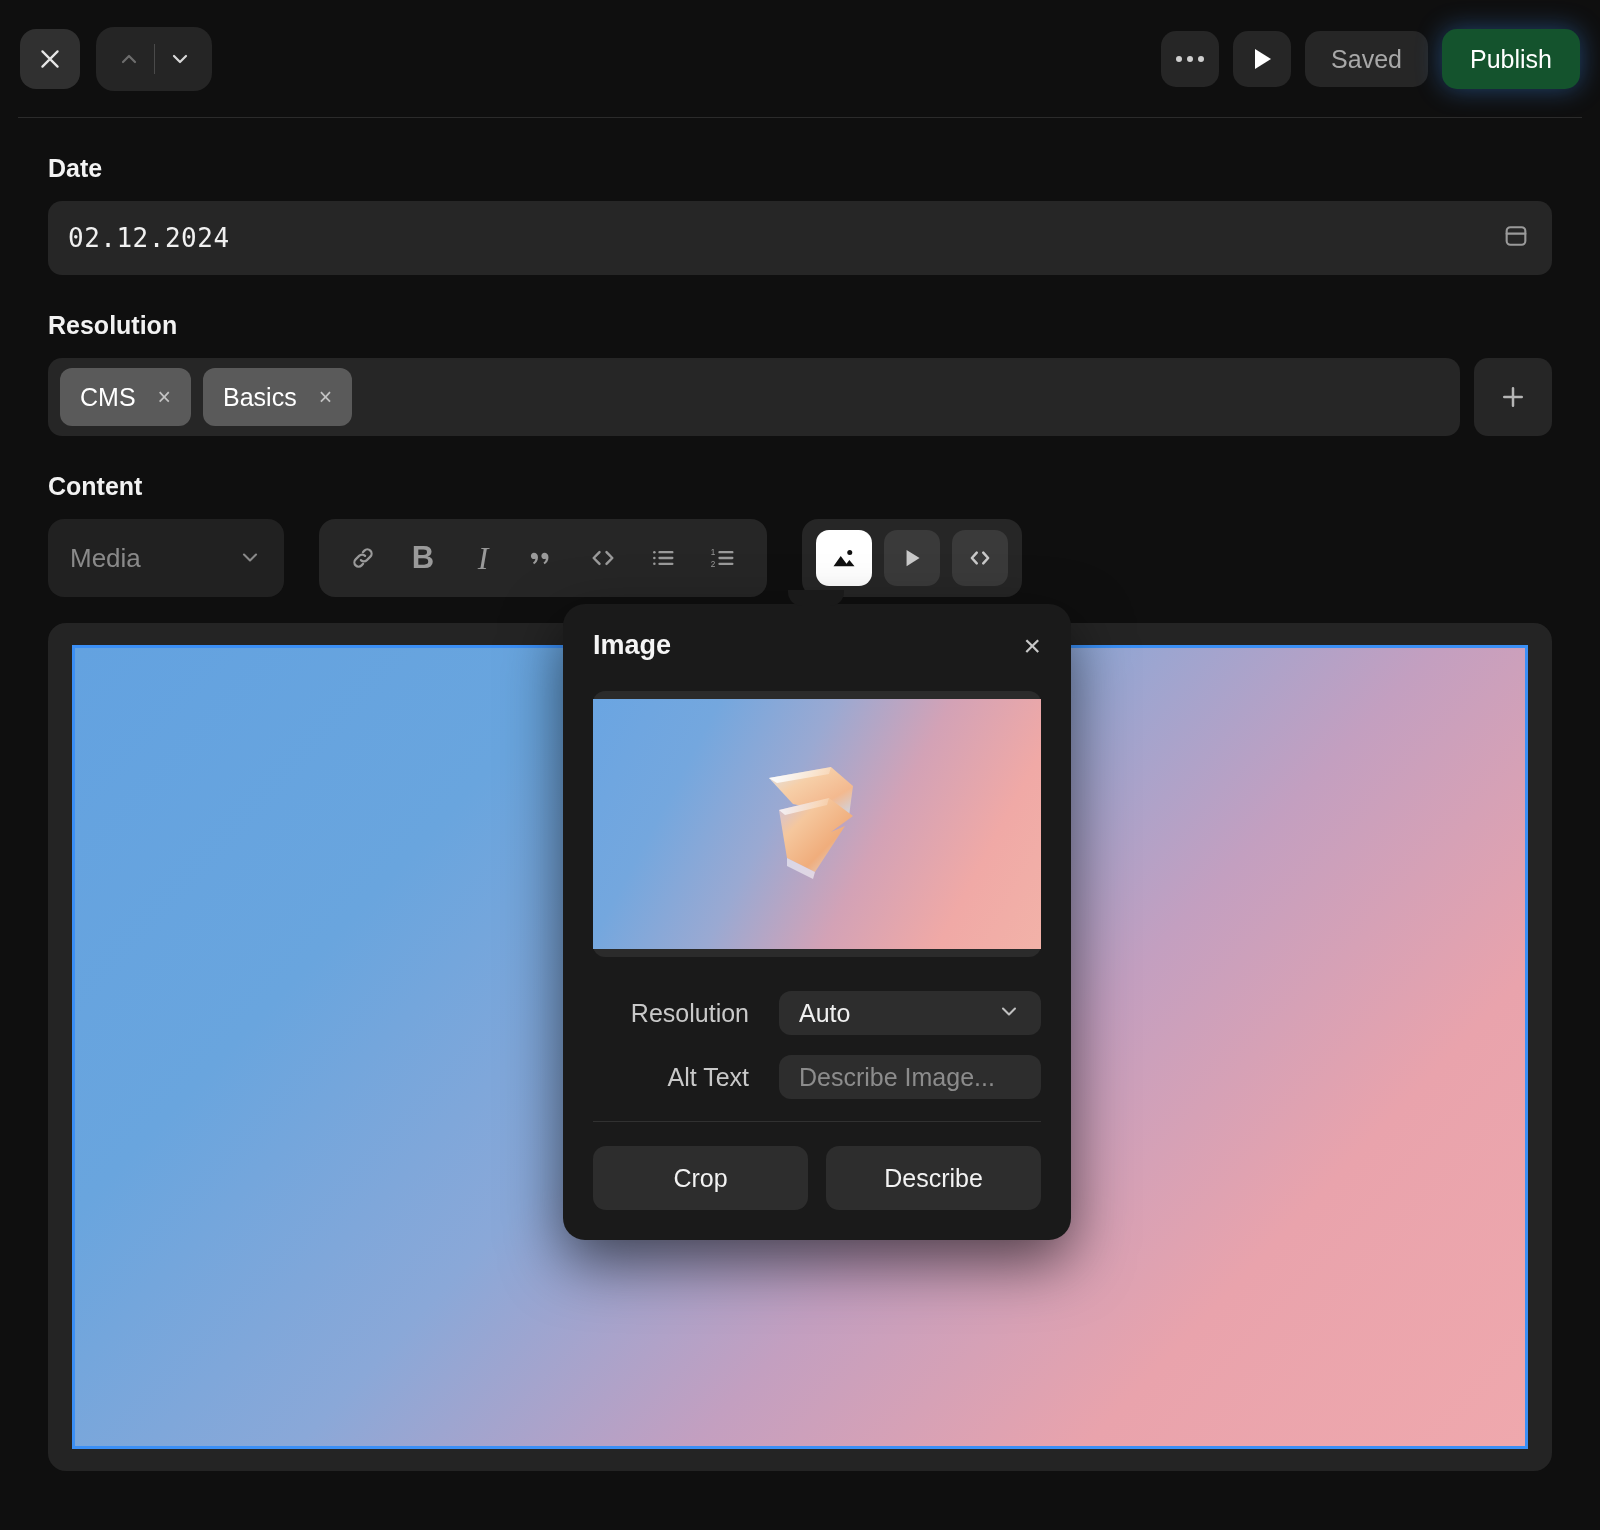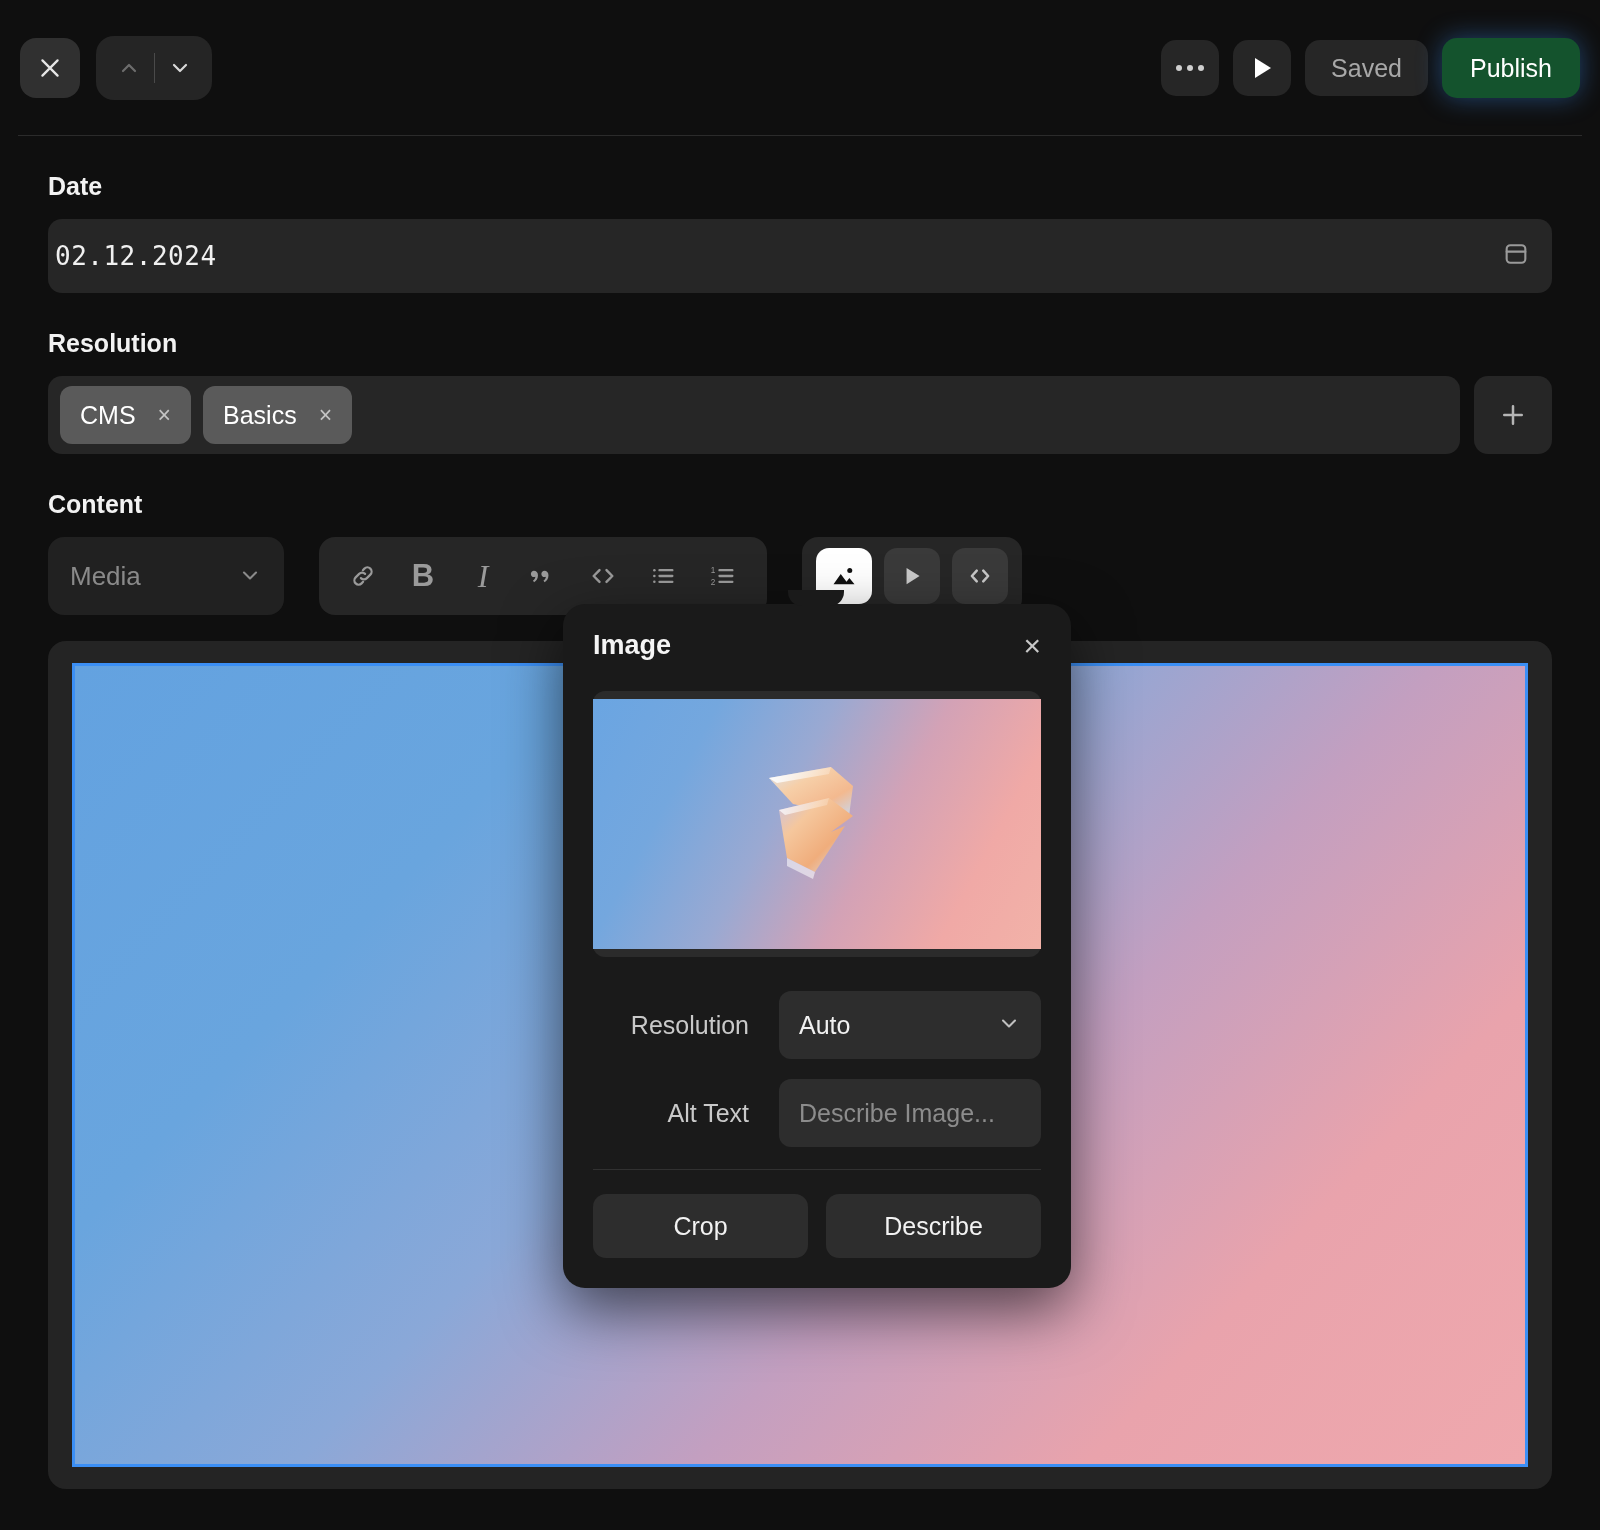--- a/index.html
+++ b/index.html
@@ -15,21 +15,21 @@
   .app {
     position: relative;
     width: 1600px;
     height: 1530px;
     background: #0f0f0f;
   }
 
   
   .header {
     position: relative;
-    height: 136px;
+    height: 118px;
     display: flex;
     align-items: center;
     padding: 0 20px;
   }
   .header::after {
     content: "";
     position: absolute;
     left: 18px; right: 18px; bottom: 0;
     height: 1px;
     background: #2b2b2b;
@@ -122,21 +122,21 @@
     margin-bottom: 18px;
   }
 
   .date-row {
     position: relative;
     height: 74px;
     background: #262626;
     border-radius: 14px;
     display: flex;
     align-items: center;
-    padding: 0 7px;
+    padding: 0 20px;
   }
   .date-value {
     font-family: "DejaVu Sans Mono", monospace;
     font-size: 26px;
     color: #f0f0f0;
     letter-spacing: 0.5px;
   }
   .date-icon {
     position: absolute;
     right: 22px;
@@ -333,21 +333,21 @@
   }
   .pop-row-label {
     width: 186px;
     font-size: 25px;
     color: #c9c9c9;
     text-align: right;
     padding-right: 30px;
   }
   .pop-control {
     flex: 1;
-    height: 68px;
+    height: 44px;
     background: #2d2d2d;
     border-radius: 12px;
     display: flex;
     align-items: center;
     padding: 0 20px;
     cursor: pointer;
   }
   .pop-control-value { font-size: 25px; color: #f0f0f0; }
   .pop-control-placeholder { font-size: 25px; color: #8c8c8c; }
   .pop-caret { margin-left: auto; }

